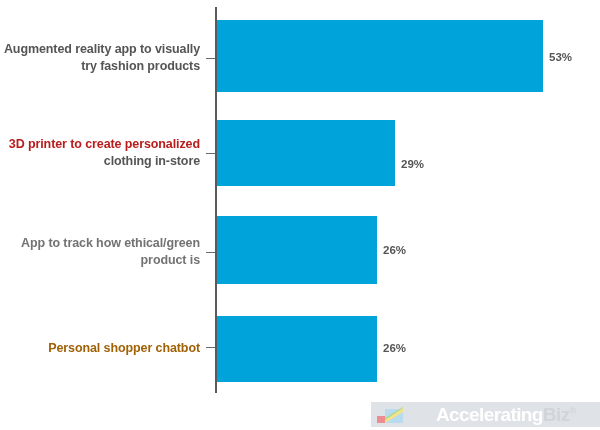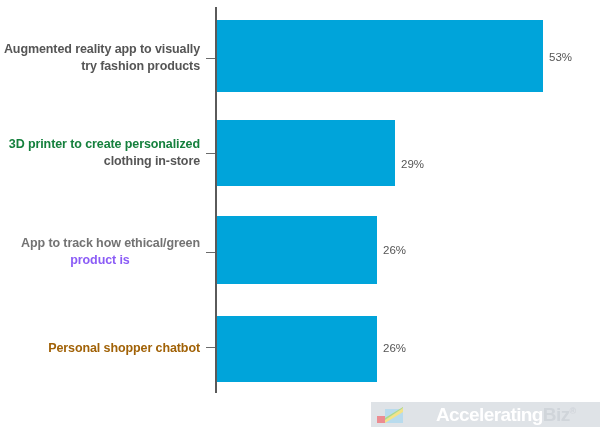--- a/index.html
+++ b/index.html
@@ -72,21 +72,21 @@
   .bar {
     position: absolute;
     left: 217px;
     background: #00a4da;
   }
 
   .bar-value {
     position: absolute;
     color: #555555;
     font-size: 11.5px;
-    font-weight: normal;
+    font-weight: bold;
   }
 
   
   .logo {
     position: absolute;
     display: flex;
     align-items: center;
     background: #d9dde2;
     opacity: 0.82;
   }
@@ -127,32 +127,32 @@
         <div style="color: rgb(85, 85, 85);">Augmented reality app to visually</div>
         <div style="color: rgb(85, 85, 85);">try fashion products</div>
       </div>
       <div class="tick" style="top:58px;"></div>
       <div class="bar" style="top: 20px; height: 72px; width: 326px; background: rgb(0, 164, 218);"></div>
       <div class="bar-value" style="left:549px;top:51px;">53%</div>
     </div>
 
     <div class="cat-row" style="top:100px;height:98px;">
       <div class="cat-label" style="top:36px;">
-        <div style="color: #15803d;">3D printer to create personalized</div>
+        <div style="color: #b91c1c;">3D printer to create personalized</div>
         <div style="color: rgb(85, 85, 85); margin-left: 45px;">clothing in-store</div>
       </div>
       <div class="tick" style="top:53px;"></div>
       <div class="bar" style="top: 20px; height: 66px; width: 178px; background: rgb(0, 164, 218);"></div>
       <div class="bar-value" style="left: 401px; top: 58px;">29%</div>
     </div>
 
     <div class="cat-row" style="top:198px;height:98px;">
       <div class="cat-label" style="top:37px;">
         <div style="color: #737373;">App to track how ethical/green</div>
-        <div style="color: #8b5cf6; text-align: center;">product is</div>
+        <div style="color: #737373;">product is</div>
       </div>
       <div class="tick" style="top:54px;"></div>
       <div class="bar" style="top: 18px; height: 68px; width: 160px; background: rgb(0, 164, 218);"></div>
       <div class="bar-value" style="left: 383px; top: 46px;">26%</div>
     </div>
 
     <div class="cat-row" style="top:296px;height:98px;">
       <div class="cat-label" style="top:44px;">
         <div style="color: #a16207;">Personal shopper chatbot</div>
       </div>

